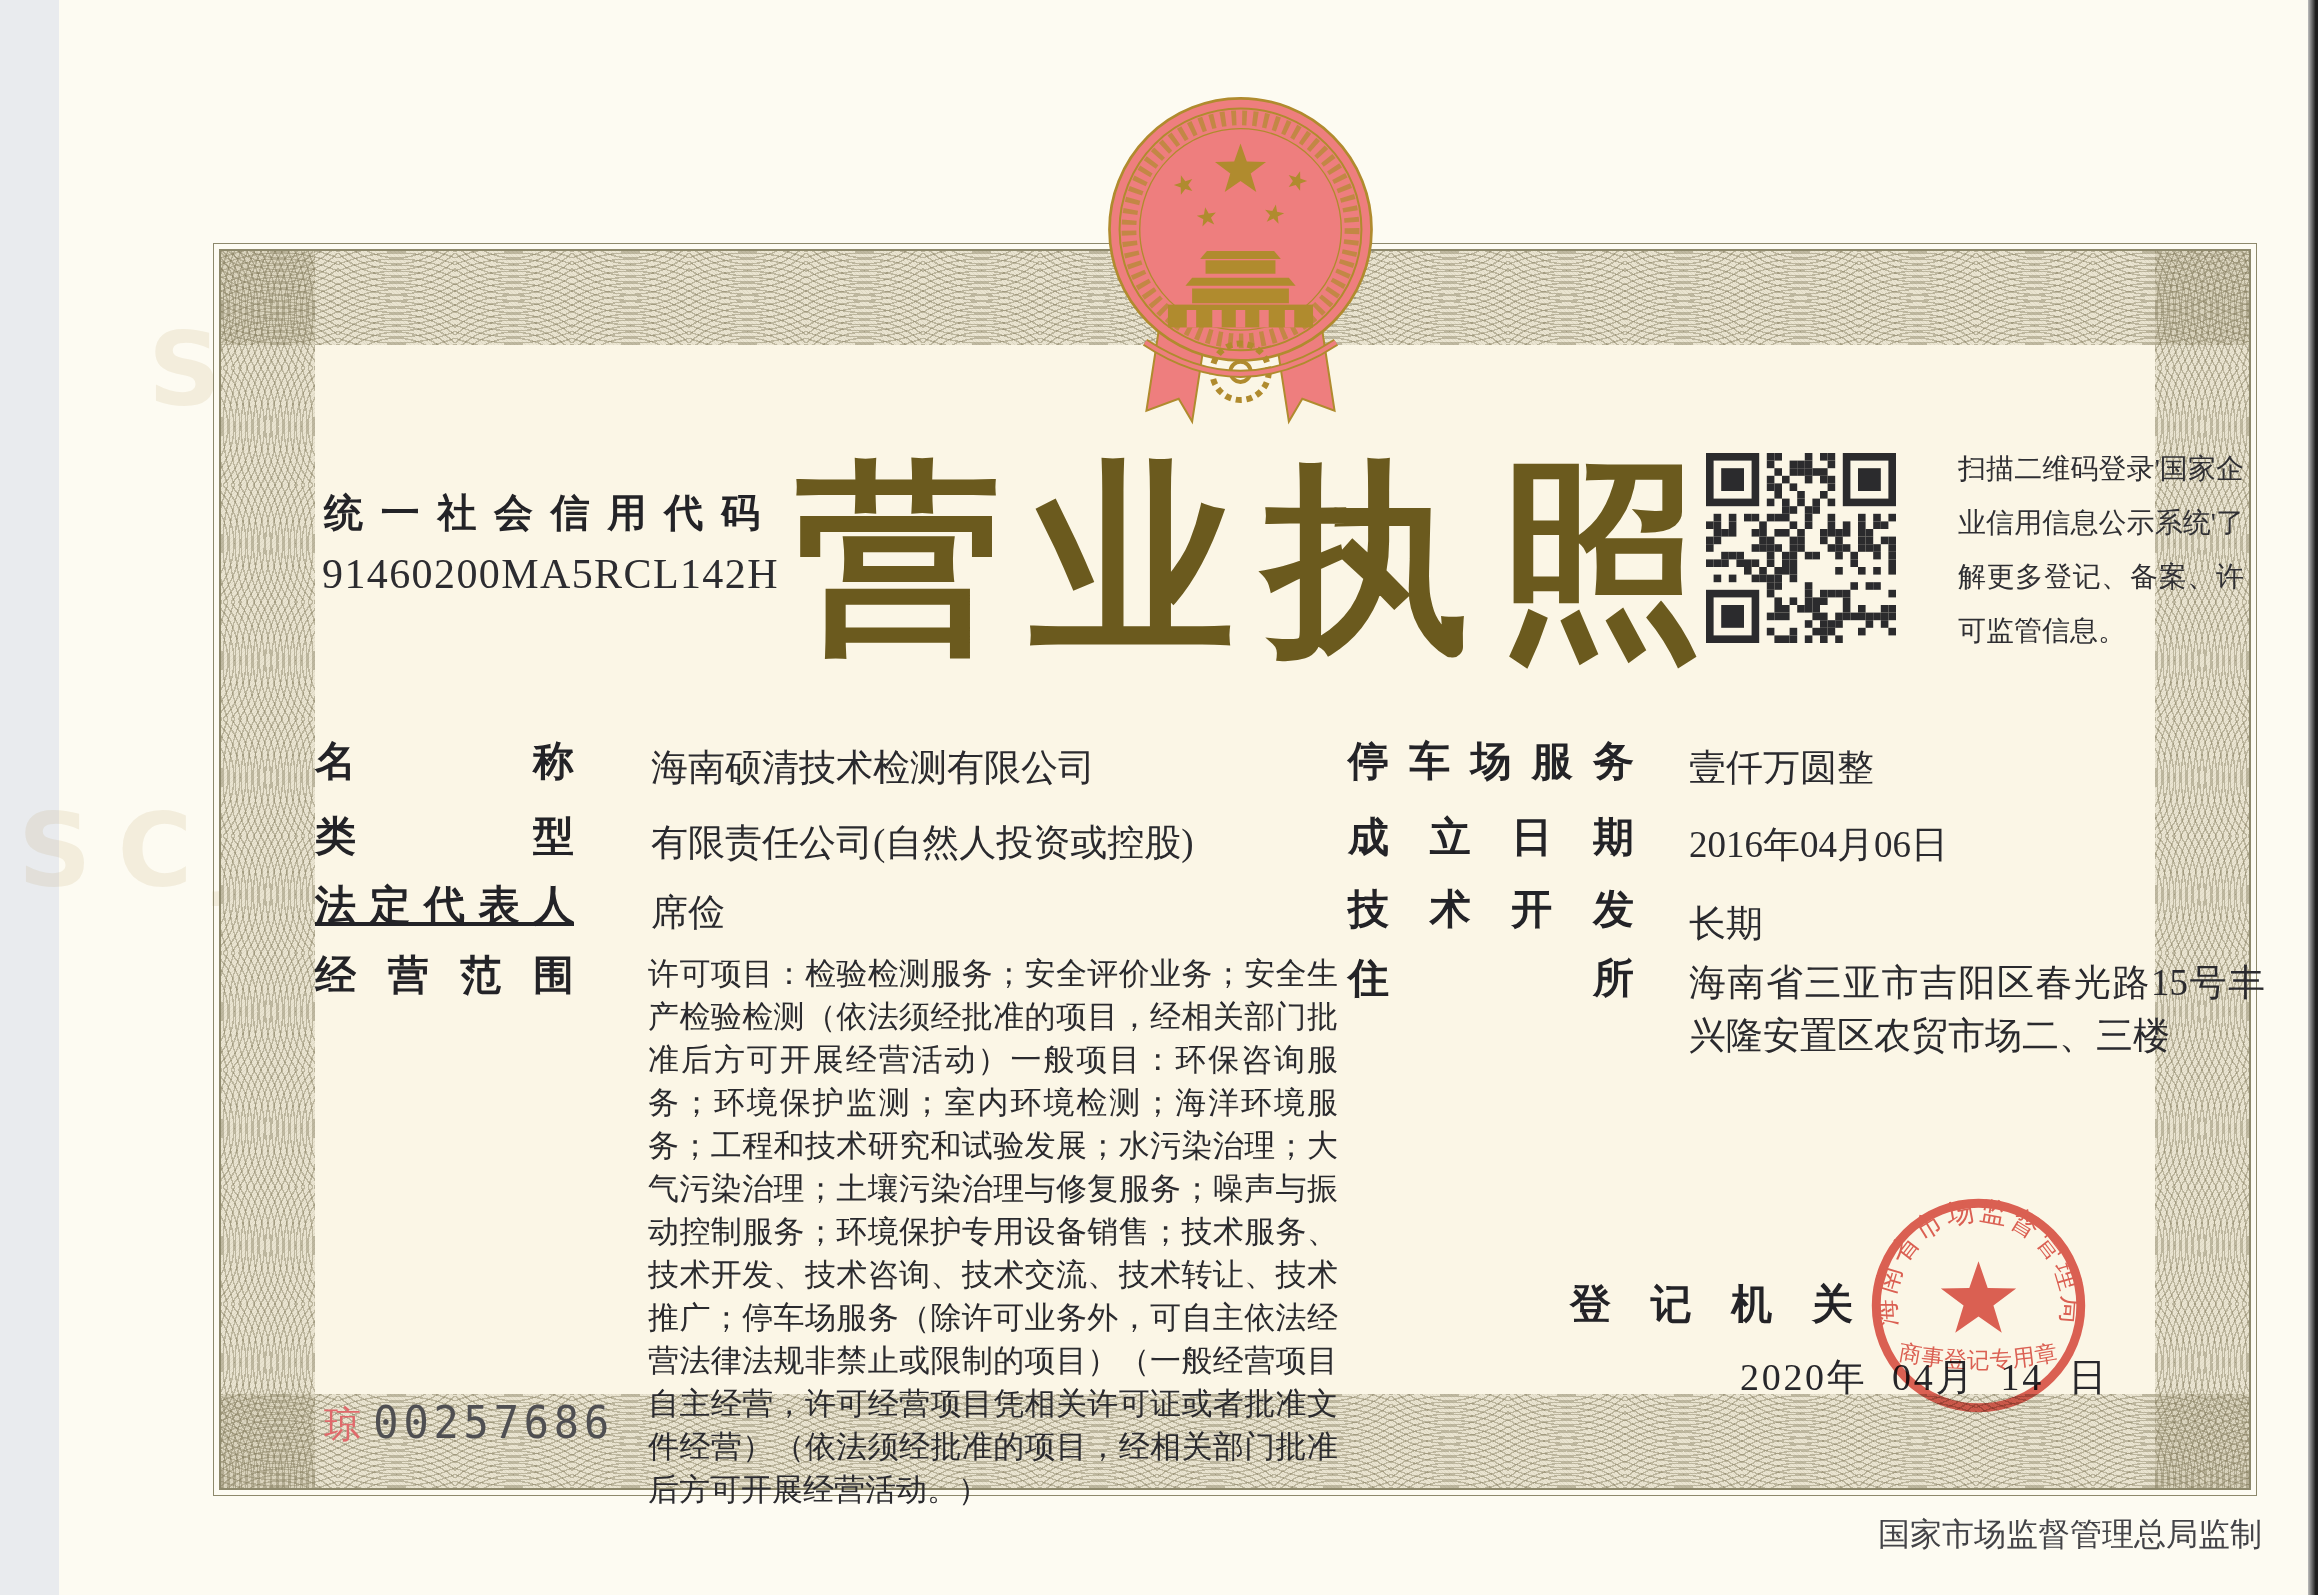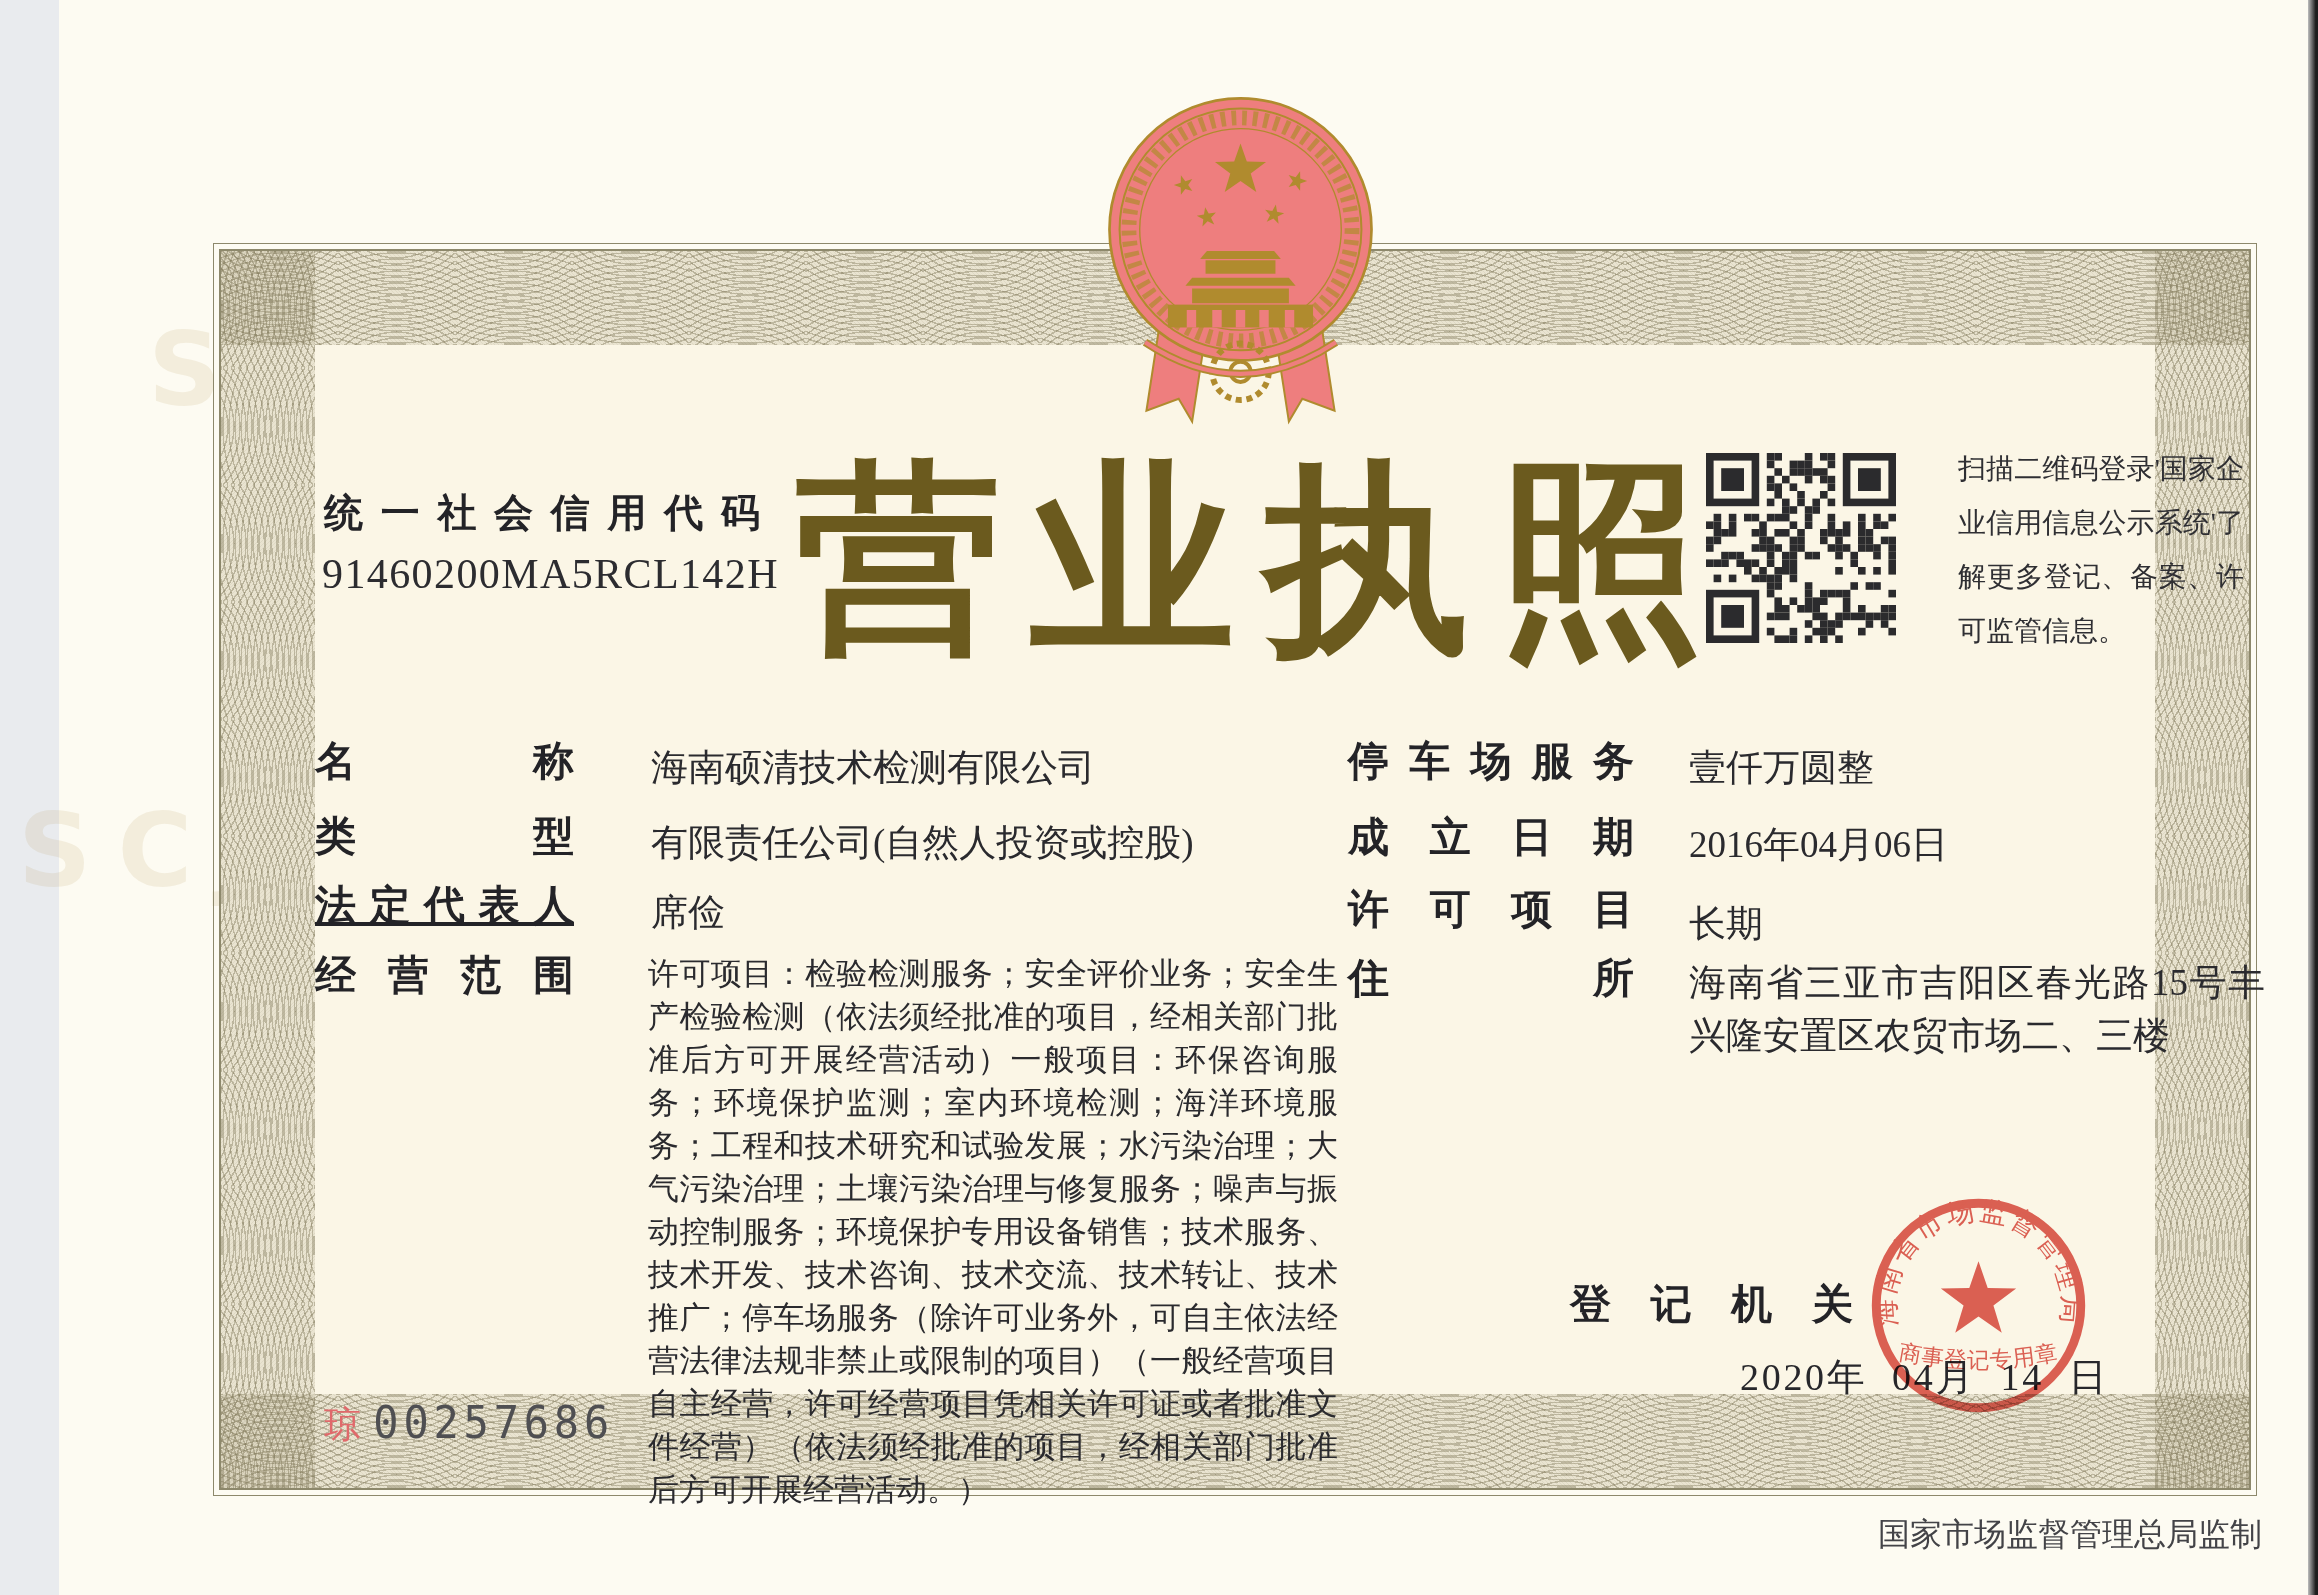--- a/index.html
+++ b/index.html
@@ -355,21 +355,21 @@
 
     <div class="flabel" style="left:256px;top:953px;">经营范围</div>
     <div class="scope">许可项目：检验检测服务；安全评价业务；安全生产检验检测（依法须经批准的项目，经相关部门批准后方可开展经营活动）一般项目：环保咨询服务；环境保护监测；室内环境检测；海洋环境服务；工程和技术研究和试验发展；水污染治理；大气污染治理；土壤污染治理与修复服务；噪声与振动控制服务；环境保护专用设备销售；技术服务、技术开发、技术咨询、技术交流、技术转让、技术推广；停车场服务（除许可业务外，可自主依法经营法律法规非禁止或限制的项目）（一般经营项目自主经营，许可经营项目凭相关许可证或者批准文件经营）（依法须经批准的项目，经相关部门批准后方可开展经营活动。）</div>
 
     <div class="flabel right" style="left:1289px;top:739px;">停车场服务</div>
     <div class="fvalue" style="left:1630px;top:743px;">壹仟万圆整</div>
 
     <div class="flabel right" style="left:1289px;top:815px;">成立日期</div>
     <div class="fvalue" style="left:1630px;top:820px;">2016年04月06日</div>
 
-    <div class="flabel right" style="left:1289px;top:887px;">许可项目</div>
+    <div class="flabel right" style="left:1289px;top:887px;">技术开发</div>
     <div class="fvalue" style="left:1630px;top:891px;margin-top:8px;">长期</div>
 
     <div class="flabel right" style="left:1289px;top:956px;">住所</div>
     <div class="address">海南省三亚市吉阳区春光路15号丰兴隆安置区农贸市场二、三楼</div>
 
     <div class="registry-label">登记机关</div>
     <div class="issue-date">2020年 04月 14 日</div>
     <svg class="seal" viewBox="0 0 330 330">
       <defs>
         <path id="seal-arc" d="M 46.2,194.8 A 123,123 0 1 1 283.8,194.8" fill="none"></path>

